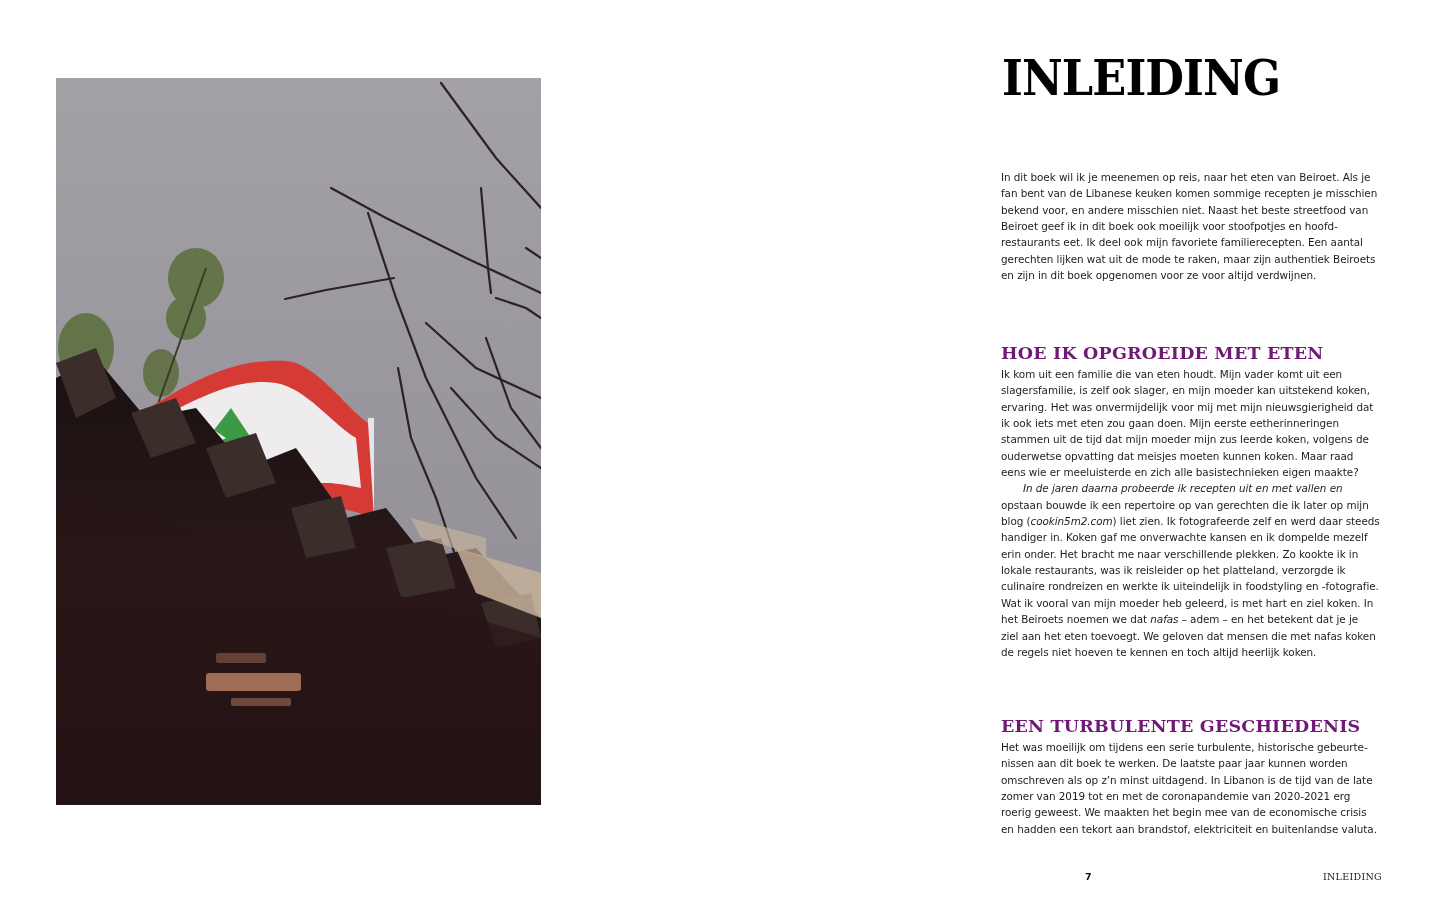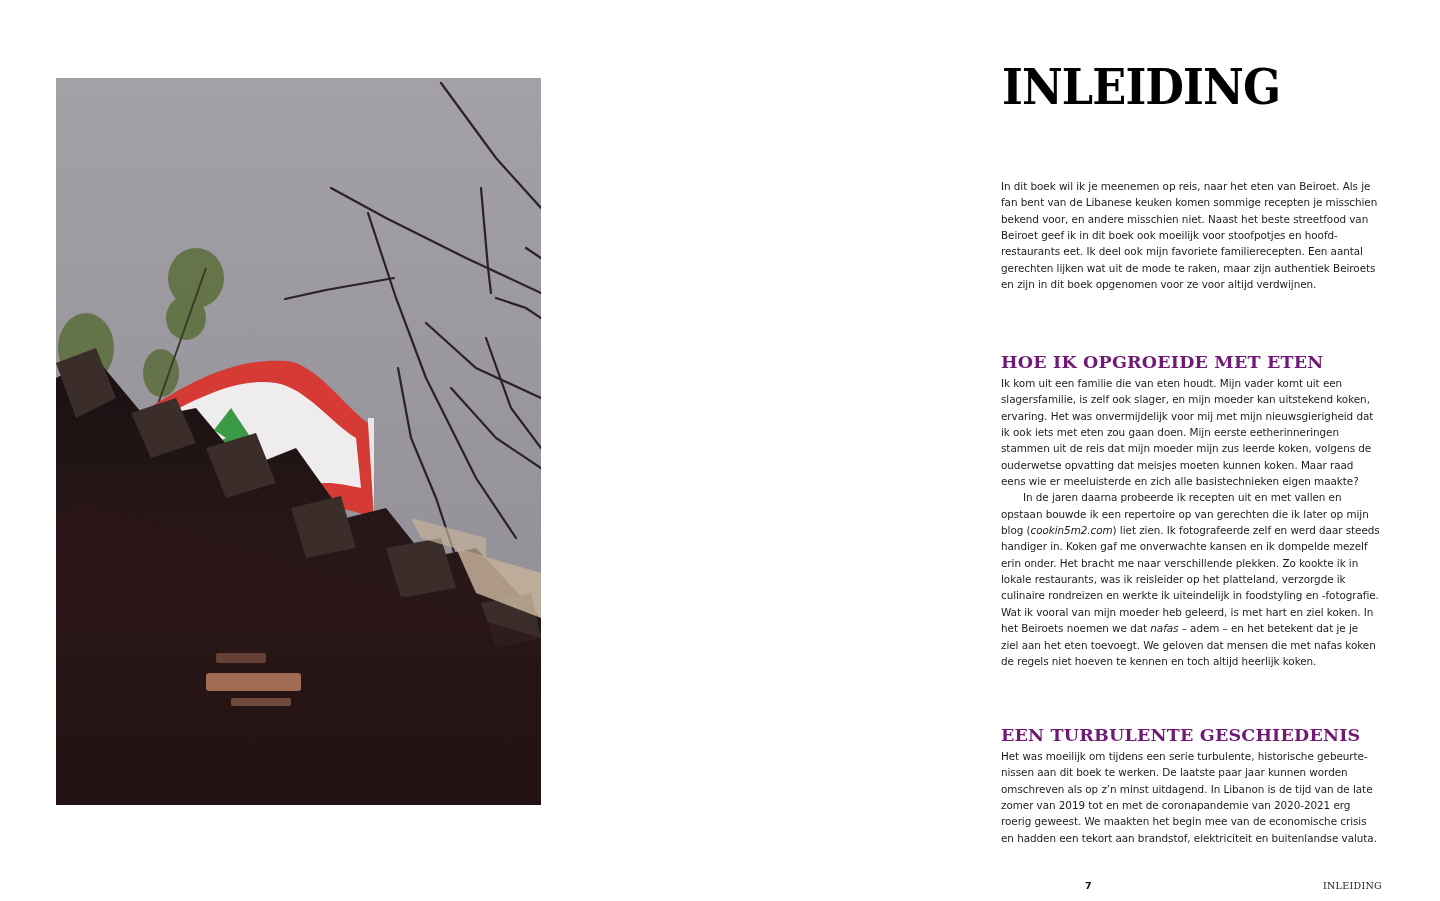--- a/index.html
+++ b/index.html
@@ -26,21 +26,21 @@
       height: 727px;
       overflow: hidden;
       background: #9c9aa0;
     }
     .photo svg { display: block; width: 100%; height: 100%; }
 
     
     .page-right {
       position: absolute;
       left: 1001px;
-      top: 11px;
+      top: 2px;
       width: 400px;
       height: 652px;
     }
     .chapter-title {
       position: absolute;
       left: 1px;
       top: 52px;
       margin: 0;
       font-family: "DejaVu Serif", serif;
       font-weight: 900;
@@ -56,21 +56,21 @@
       left: 0;
       width: 400px;
       margin: 0;
       font-family: "DejaVu Sans", sans-serif;
       font-size: 10.4px;
       line-height: 16.35px;
       color: #1c1c1c;
       letter-spacing: -0.05px;
     }
     .para .line { display: block; white-space: nowrap; }
-    .para .indent { padding-left: 22px; }
+    .para .indent { padding-left: 22px; font-style: italic; }
     .para em { font-style: italic; }
 
     .section-heading {
       position: absolute;
       left: 0;
       margin: 0;
       font-family: "DejaVu Serif", serif;
       font-weight: 900;
       font-size: 17.5px;
       line-height: 1;
@@ -193,21 +193,21 @@
       <span class="line">en zijn in dit boek opgenomen voor ze voor altijd verdwijnen.</span>
     </p>
 
     <h2 class="section-heading h-grew">HOE IK OPGROEIDE MET ETEN</h2>
 
     <p class="para p-grew">
       <span class="line">Ik kom uit een familie die van eten houdt. Mijn vader komt uit een</span>
       <span class="line">slagersfamilie, is zelf ook slager, en mijn moeder kan uitstekend koken,</span>
       <span class="line">ervaring. Het was onvermijdelijk voor mij met mijn nieuwsgierigheid dat</span>
       <span class="line">ik ook iets met eten zou gaan doen. Mijn eerste eetherinneringen</span>
-      <span class="line">stammen uit de reis dat mijn moeder mijn zus leerde koken, volgens de</span>
+      <span class="line">stammen uit de tijd dat mijn moeder mijn zus leerde koken, volgens de</span>
       <span class="line">ouderwetse opvatting dat meisjes moeten kunnen koken. Maar raad</span>
       <span class="line">eens wie er meeluisterde en zich alle basistechnieken eigen maakte?</span>
       <span class="line indent">In de jaren daarna probeerde ik recepten uit en met vallen en</span>
       <span class="line">opstaan bouwde ik een repertoire op van gerechten die ik later op mijn</span>
       <span class="line"><span>blog (</span><em>cookin5m2.com</em><span>) liet zien. Ik fotografeerde zelf en werd daar steeds</span></span>
       <span class="line">handiger in. Koken gaf me onverwachte kansen en ik dompelde mezelf</span>
       <span class="line">erin onder. Het bracht me naar verschillende plekken. Zo kookte ik in</span>
       <span class="line">lokale restaurants, was ik reisleider op het platteland, verzorgde ik</span>
       <span class="line">culinaire rondreizen en werkte ik uiteindelijk in foodstyling en -fotografie.</span>
       <span class="line">Wat ik vooral van mijn moeder heb geleerd, is met hart en ziel koken. In</span>

